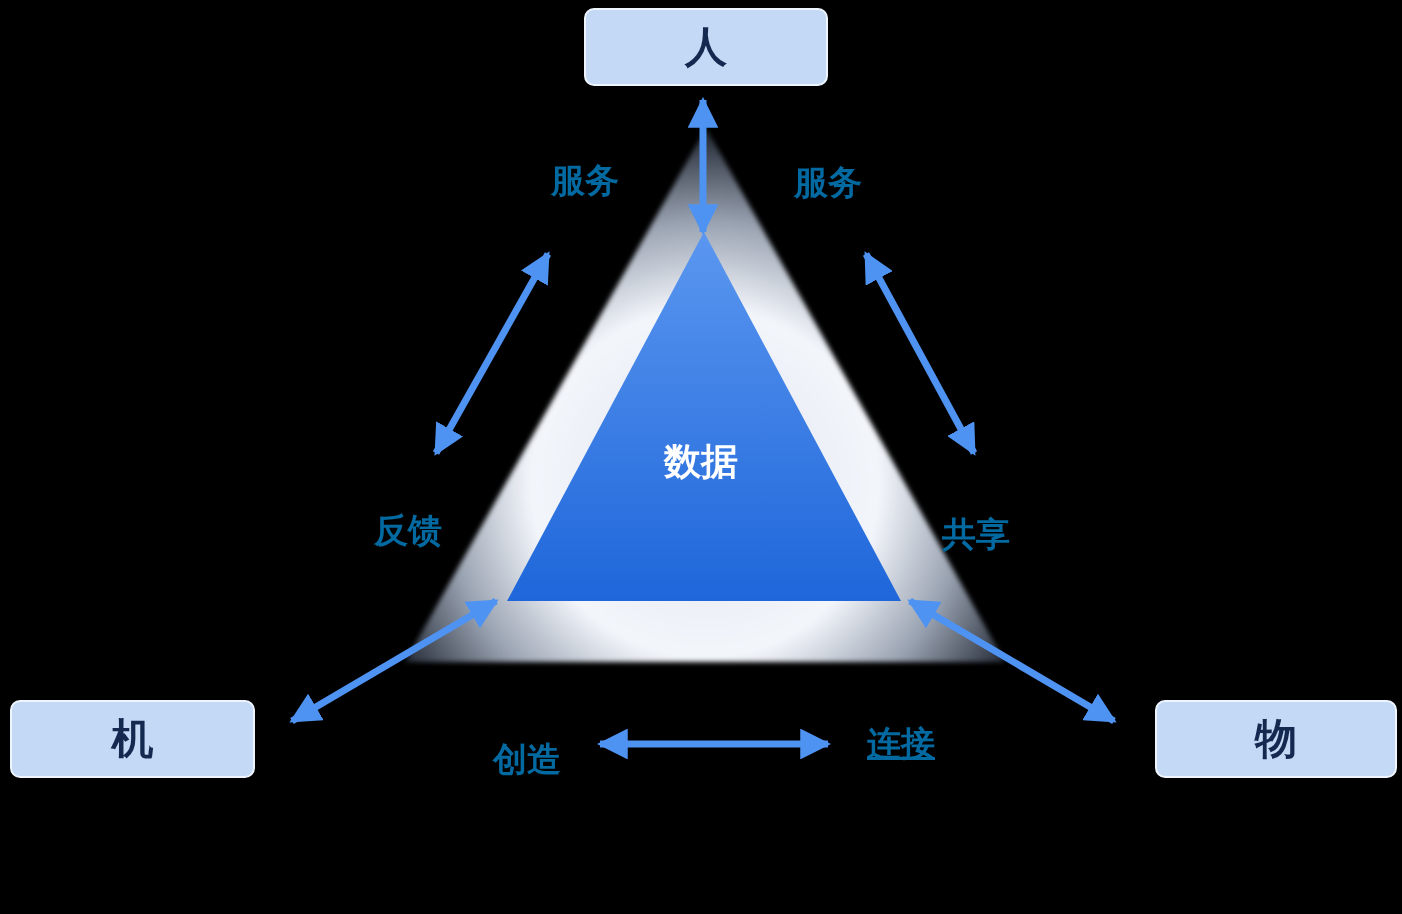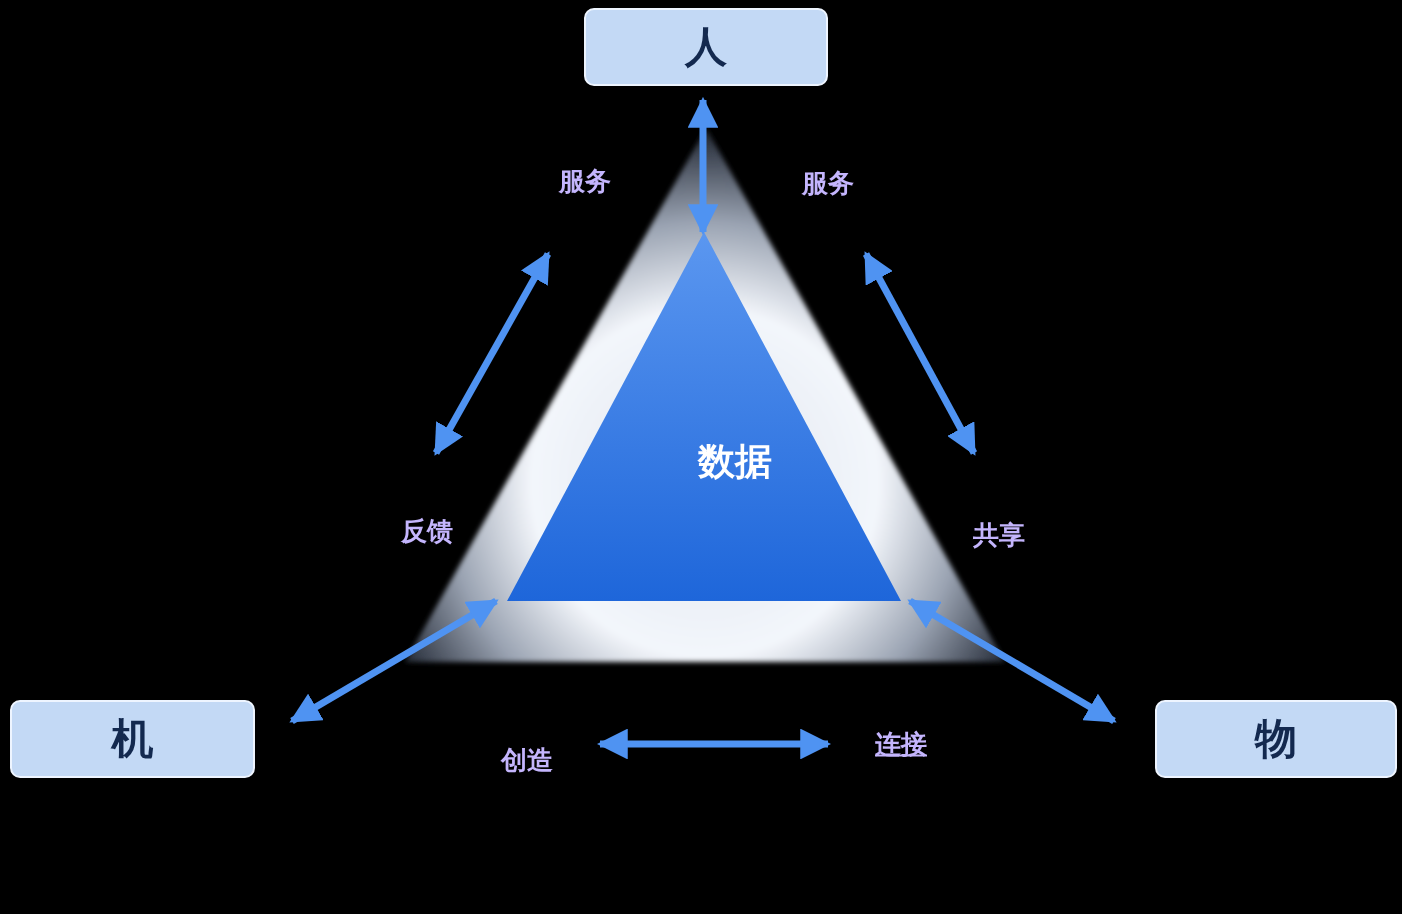--- a/index.html
+++ b/index.html
@@ -19,22 +19,22 @@
     display:flex;align-items:center;justify-content:center;
     color:#13294f;
     font-size:42px;font-weight:bold;
     box-sizing:border-box;
   }
   .node-top{left:584px;top:8px;width:244px;height:78px;}
   .node-bl{left:10px;top:700px;width:245px;height:78px;}
   .node-br{left:1155px;top:700px;width:242px;height:78px;}
   .edge-label{
     position:absolute;
-    color:#c4b5fd;
-    font-size:26px;font-weight:bold;
+    color:#0369a1;
+    font-size:34px;font-weight:bold;
     transform:translate(-50%,-50%);
     white-space:nowrap;
   }
   .center-label{
     position:absolute;
     color:#ffffff;
     font-size:37px;font-weight:bold;
     transform:translate(-50%,-50%);
     white-space:nowrap;
   }
@@ -85,22 +85,22 @@
   <div class="node node-top">
     <span>人</span>
   </div>
   <div class="node node-bl">
     <span>机</span>
   </div>
   <div class="node node-br">
     <span>物</span>
   </div>
 
-  <div class="center-label" style="left:701px;top:462px;margin-left:34px;">数据</div>
+  <div class="center-label" style="left:701px;top:462px;">数据</div>
 
   <div class="edge-label" style="left:585px;top:181px;">服务</div>
   <div class="edge-label" style="left:828px;top:183px;">服务</div>
-  <div class="edge-label" style="left:427px;top:531px;">反馈</div>
-  <div class="edge-label" style="left:999px;top:535px;">共享</div>
+  <div class="edge-label" style="left:408px;top:531px;">反馈</div>
+  <div class="edge-label" style="left:976px;top:535px;">共享</div>
   <div class="edge-label" style="left:527px;top:760px;">创造</div>
   <div class="edge-label" style="left:901px;top:744px;text-decoration:underline;">连接</div>
 
 </div>
 
 </body></html>

